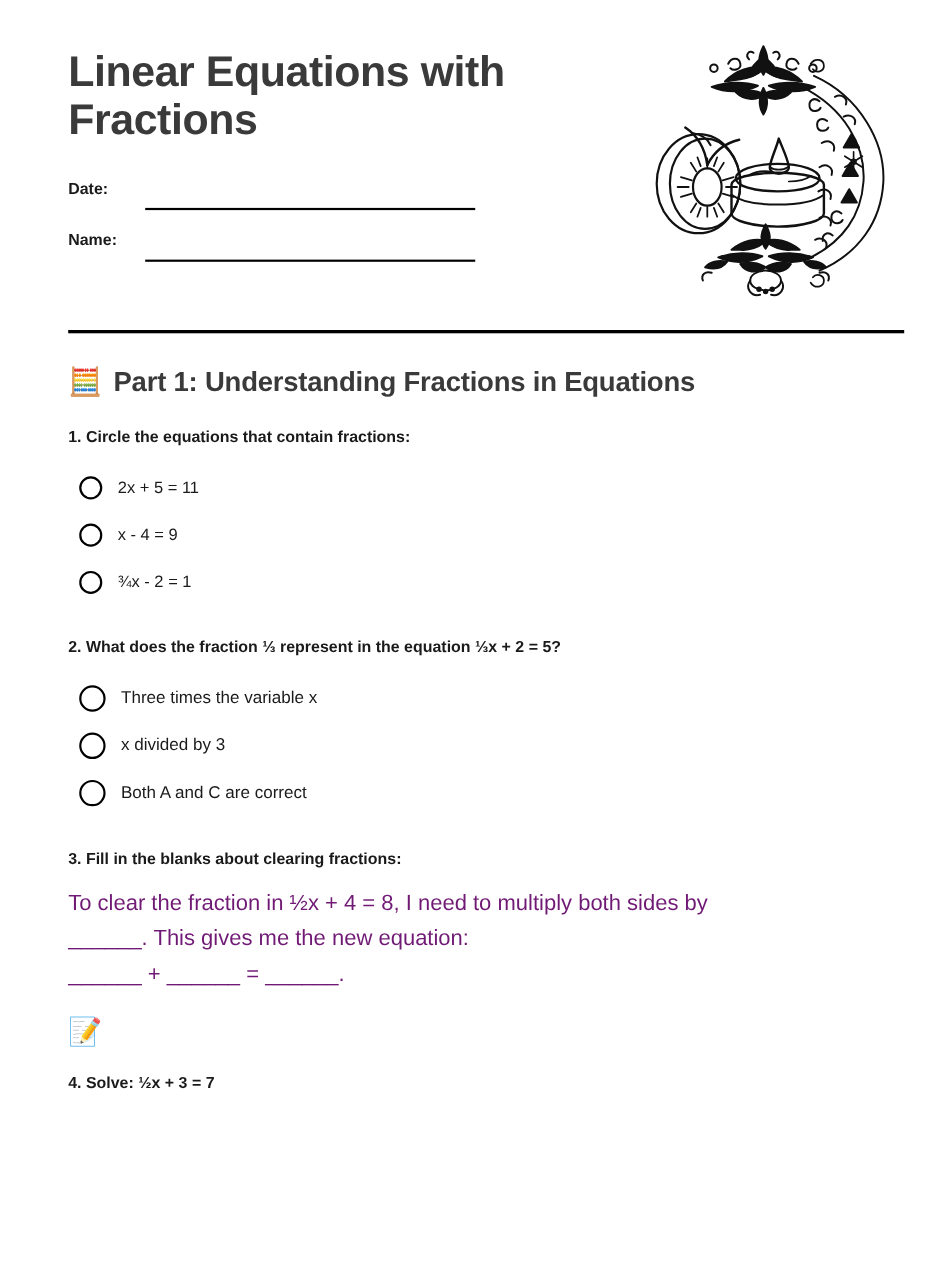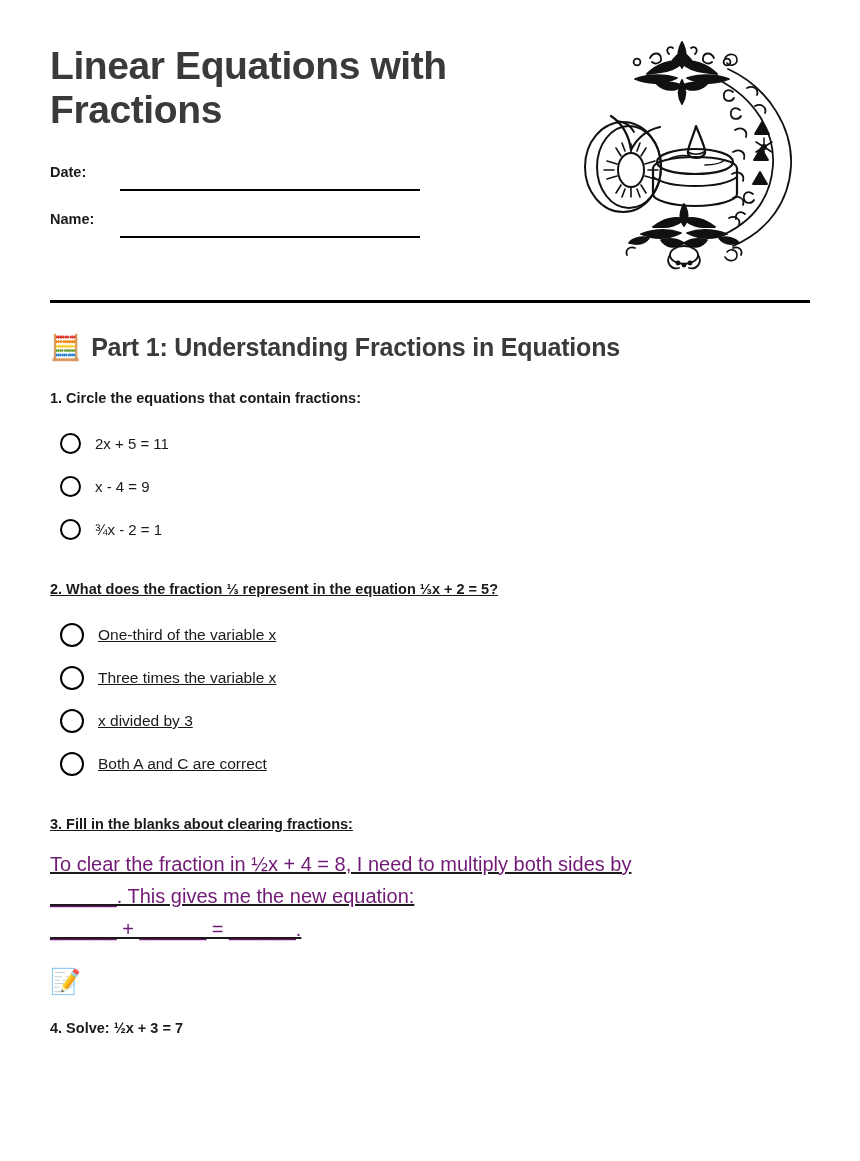--- a/index.html
+++ b/index.html
@@ -15,20 +15,21 @@
     color: #1a1a1a;
     position: relative;
   }
 
   .page {
     position: relative;
     width: 724px;
     height: 1161px;
     box-sizing: border-box;
     padding: 0 50px;
+    margin-left: 12px;
   }
 
   
   .header-zone {
     position: relative;
     height: 300px;
   }
   .doc-title {
     position: absolute;
     top: 44px;
@@ -143,21 +144,21 @@
   }
   .option-text {
     font-size: 15px;
     color: #1a1a1a;
     line-height: 1.3;
   }
   .option.big .option-text {
     font-size: 15.5px;
   }
 
-  .q-spacer-top { margin-top: 28px; text-decoration: underline; }
+  .q-spacer-top { margin-top: 28px; }
 
   .fill-body {
     font-size: 20px;
     line-height: 1.62;
     color: #701a75;
     margin: 0;
   }
 
   .part2-head { margin-top: 24px; }
 
@@ -312,24 +313,20 @@
         <span class="option-text">¾x - 2 = 1</span>
       </li>
     </ul>
   </div>
 
   <div class="question q-spacer-top">
     <p class="q-prompt">2. What does the fraction ⅓ represent in the equation ⅓x + 2 = 5?</p>
     <ul class="options">
       <li class="option big">
         <span class="bubble"></span>
-        <span class="option-text">One-third of the variable x</span>
-      </li>
-      <li class="option big">
-        <span class="bubble"></span>
         <span class="option-text">Three times the variable x</span>
       </li>
       <li class="option big">
         <span class="bubble"></span>
         <span class="option-text">x divided by 3</span>
       </li>
       <li class="option big">
         <span class="bubble"></span>
         <span class="option-text">Both A and C are correct</span>
       </li>

